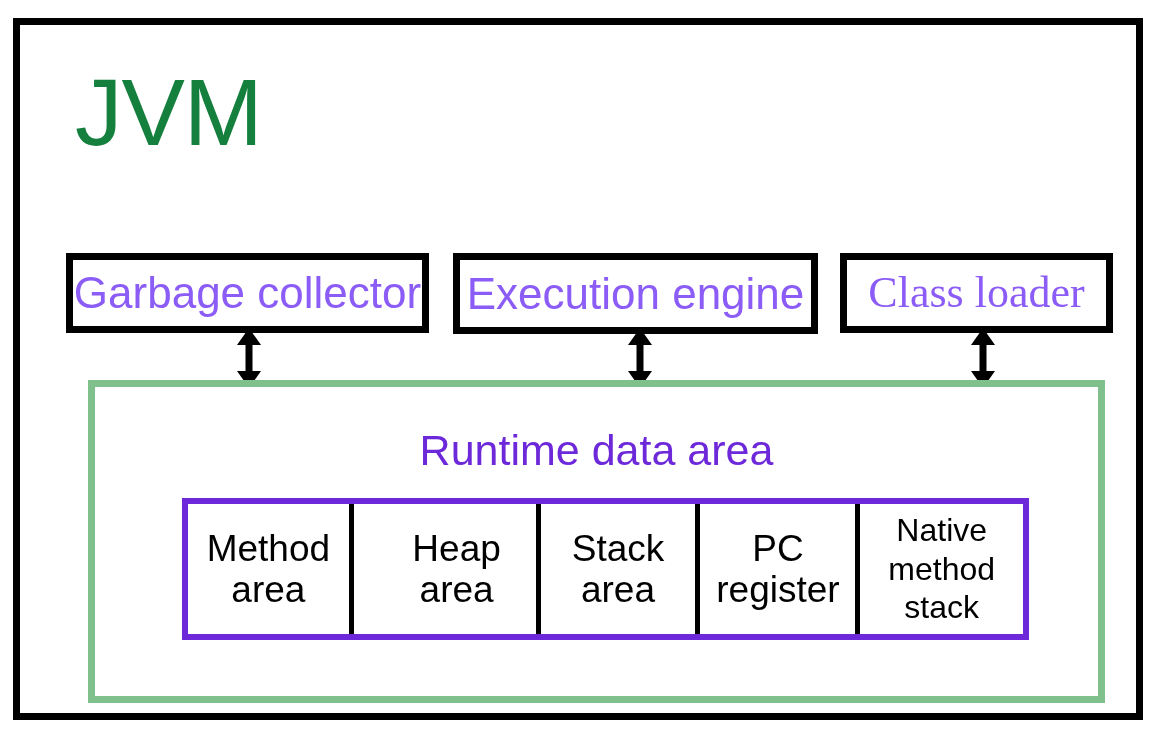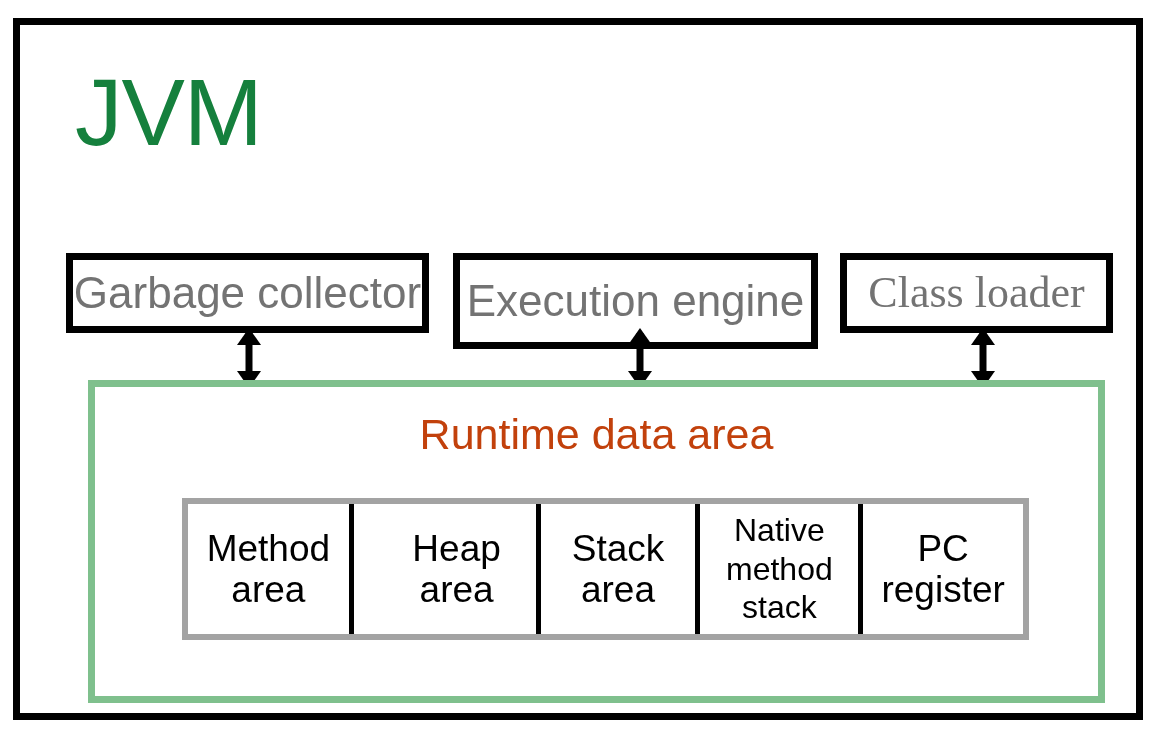--- a/index.html
+++ b/index.html
@@ -49,25 +49,25 @@
     border: 7px solid #000000;
     background: #ffffff;
     display: flex;
     align-items: center;
     justify-content: center;
   }
   .comp-label {
     font-size: 44px;
     line-height: 1;
     white-space: nowrap;
-    color: #737373;
+    color: #8b5cf6;
   }
 
   #box-gc      { left: 46px;  top: 228px; width: 363px; height: 80px; }
-  #box-engine  { left: 433px; top: 228px; width: 365px; height: 96px; }
+  #box-engine  { left: 433px; top: 228px; width: 365px; height: 81px; }
   #box-loader  { left: 820px; top: 228px; width: 273px; height: 80px; font-family: Liberation Serif, serif; }
 
   
   .arrow {
     position: absolute;
     width: 34px;
     height: 60px;
   }
 
   #arrow-gc     { left: 212px; top: 303px; }
@@ -82,36 +82,36 @@
     width: 1017px;
     height: 323px;
     border: 7px solid #7fc08d;
     box-sizing: border-box;
     background: #ffffff;
   }
   #runtime-title {
     position: absolute;
     left: 0;
     right: 0;
-    top: 26px;
+    top: 42px;
     text-align: center;
     font-size: 43px;
     line-height: 1;
-    color: #c2410c;
+    color: #6d28d9;
   }
 
   
   #memory-row {
     position: absolute;
     left: 87px;
     top: 111px;
     width: 847px;
     height: 142px;
     box-sizing: border-box;
-    border: 6px solid #a3a3a3;
+    border: 6px solid #6d28d9;
     background: #ffffff;
     display: flex;
   }
   .mem-cell {
     box-sizing: border-box;
     border-right: 5px solid #000000;
     display: flex;
     flex-direction: column;
     align-items: center;
     justify-content: center;
@@ -186,27 +186,27 @@
         <div id="cell-heap" class="mem-cell">
           <span class="l1">Heap</span>
           <span class="l2">area</span>
         </div>
 
         <div id="cell-stack" class="mem-cell">
           <span class="l1">Stack</span>
           <span class="l2">area</span>
         </div>
 
+        <div id="cell-pc" class="mem-cell">
+          <span class="l1">PC</span>
+          <span class="l2">register</span>
+        </div>
+
         <div id="cell-native" class="mem-cell small">
           <span class="l1">Native</span>
           <span class="l2">method</span>
           <span class="l2">stack</span>
         </div>
 
-        <div id="cell-pc" class="mem-cell">
-          <span class="l1">PC</span>
-          <span class="l2">register</span>
-        </div>
-
       </div>
     </div>
   </div>
 </div>
 
 </body></html>

